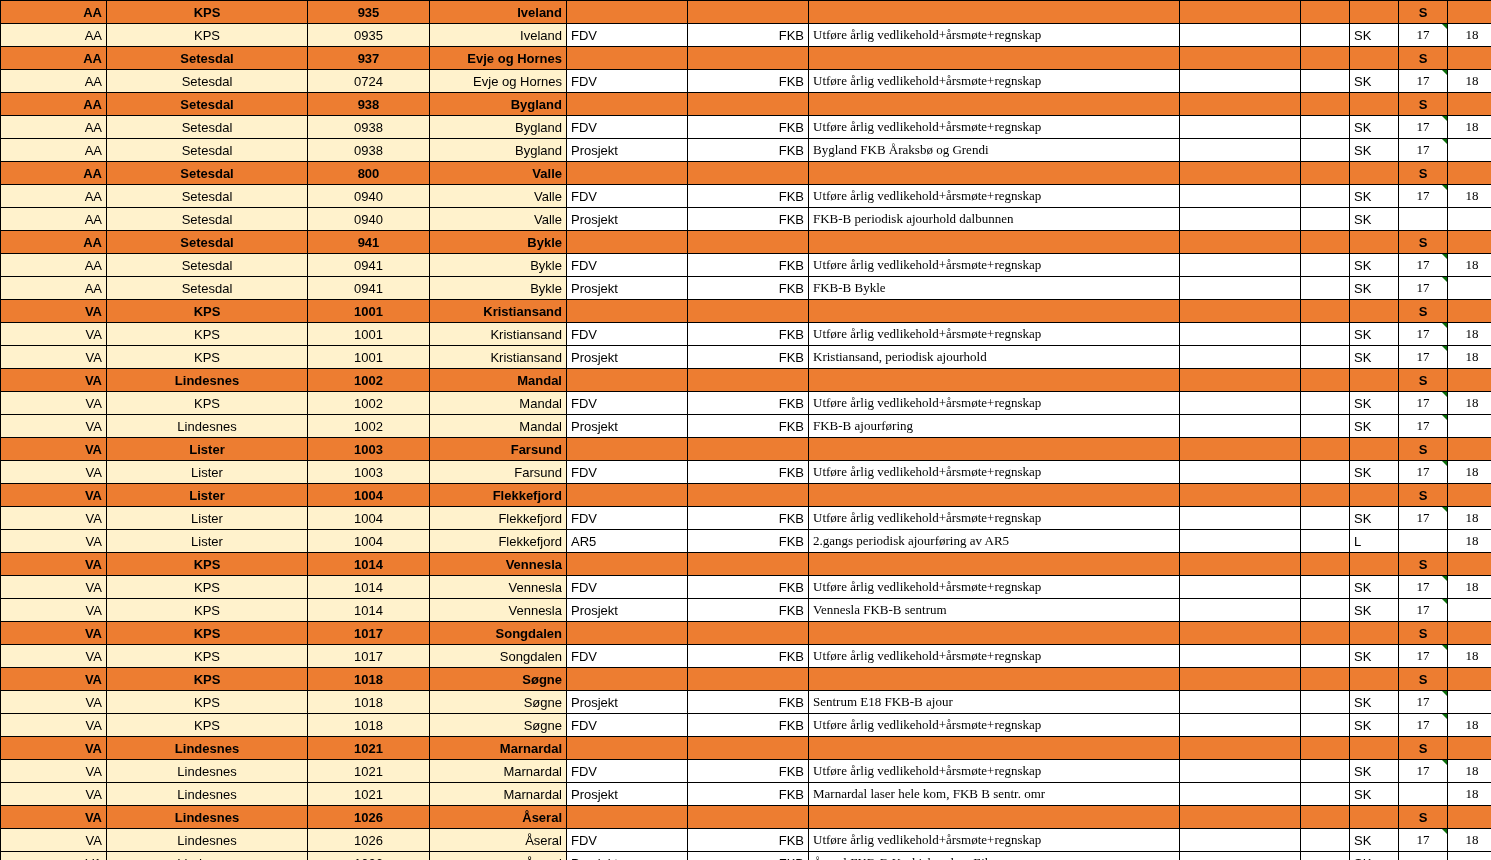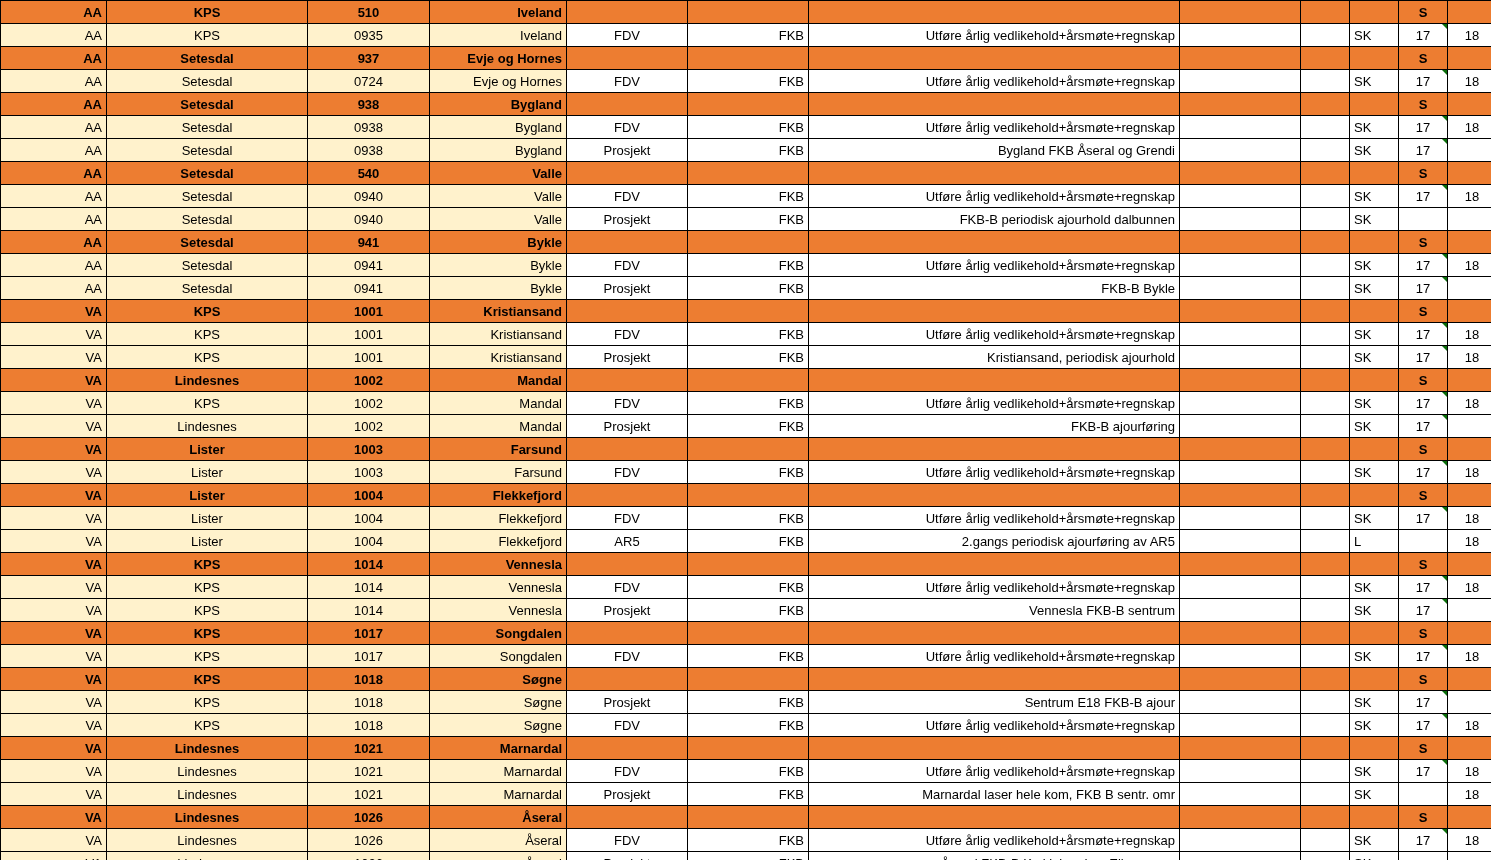--- a/index.html
+++ b/index.html
@@ -29,51 +29,52 @@
   tr.data td.yellow {
     background: #FFF2CC;
   }
   tr.data td.white {
     background: #FFFFFF;
   }
   .c1  { width: 97px;  text-align: right; }
   .c2  { width: 192px; text-align: center; }
   .c3  { width: 113px; text-align: center; }
   .c4  { width: 128px; text-align: right; }
-  .c5  { width: 112px; text-align: center; margin-left: 28px; }
+  .c5  { width: 112px; text-align: left; margin-left: 28px; }
   .c6  { width: 112px; text-align: right; }
-  .c7  { width: 362px; text-align: right; }
+  .c7  { width: 362px; text-align: left; font-family: Liberation Serif, serif; }
   .c8  { width: 112px; text-align: left; }
   .c9  { width: 40px;  text-align: center; }
   .c10 { width: 40px;  text-align: left; }
   .c11 { width: 40px;  text-align: center; }
   .c12 { width: 40px;  text-align: center; }
   .tri {
     position: relative;
+    font-family: Liberation Serif, serif;
   }
   .tri::after {
     content: "";
     position: absolute;
     top: 0;
     right: 0;
     width: 0;
     height: 0;
     border-left: 5px solid transparent;
     border-top: 5px solid #0a6e0a;
   }
 </style>
 </head>
 <body>
 
 <table>
     <tbody id="tbody">
       <tr class="header">
         <td class="c1">AA</td>
         <td class="c2">KPS</td>
-        <td class="c3">510</td>
+        <td class="c3">935</td>
         <td class="c4">Iveland</td>
         <td class="c5"></td>
         <td class="c6"></td>
         <td class="c7"></td>
         <td class="c8"></td>
         <td class="c9"></td>
         <td class="c10"></td>
         <td class="c11">S</td>
         <td class="c12"></td>
       </tr>
@@ -147,31 +148,31 @@
         <td class="c11 white tri">17</td>
         <td class="c12 white tri">18</td>
       </tr>
       <tr class="data">
         <td class="c1 yellow">AA</td>
         <td class="c2 yellow">Setesdal</td>
         <td class="c3 yellow">0938</td>
         <td class="c4 yellow">Bygland</td>
         <td class="c5 white">Prosjekt</td>
         <td class="c6 white">FKB</td>
-        <td class="c7 white">Bygland FKB Åseral og Grendi</td>
+        <td class="c7 white">Bygland FKB Åraksbø og Grendi</td>
         <td class="c8 white"></td>
         <td class="c9 white"></td>
         <td class="c10 white">SK</td>
         <td class="c11 white tri">17</td>
         <td class="c12 white"></td>
       </tr>
       <tr class="header">
         <td class="c1">AA</td>
         <td class="c2">Setesdal</td>
-        <td class="c3">540</td>
+        <td class="c3">800</td>
         <td class="c4">Valle</td>
         <td class="c5"></td>
         <td class="c6"></td>
         <td class="c7"></td>
         <td class="c8"></td>
         <td class="c9"></td>
         <td class="c10"></td>
         <td class="c11">S</td>
         <td class="c12"></td>
       </tr>

